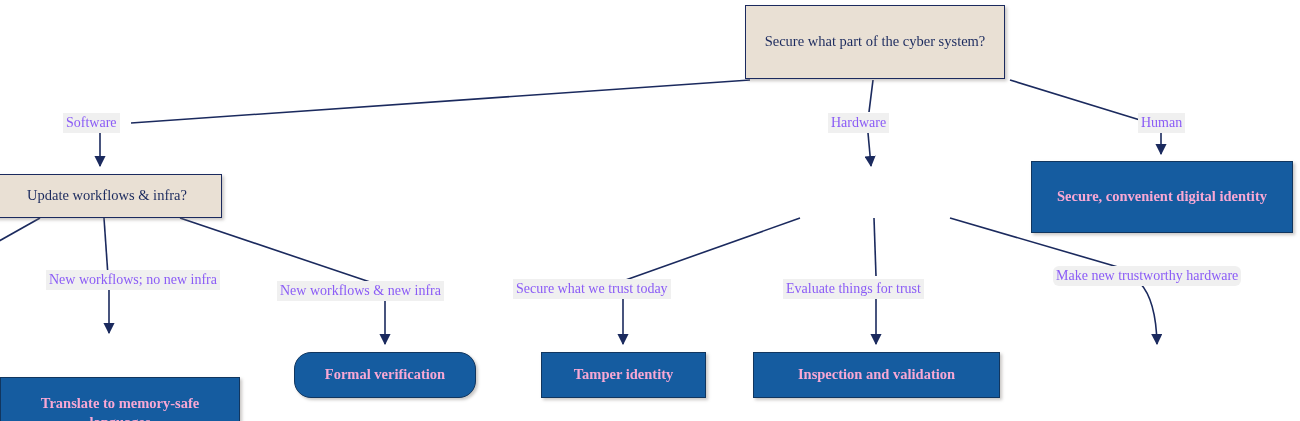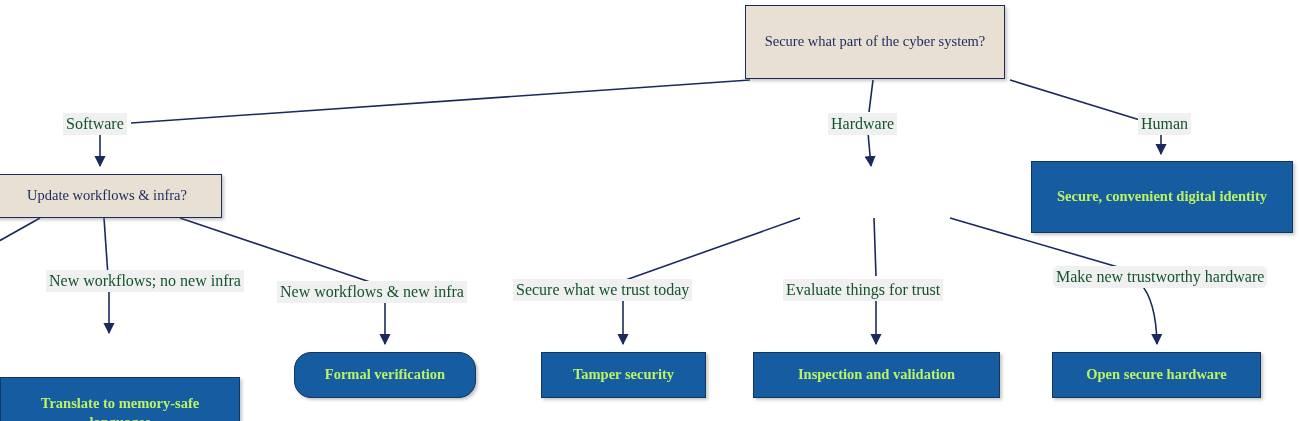--- a/index.html
+++ b/index.html
@@ -37,32 +37,32 @@
   }
   .node-decision {
     background: #e9e0d4;
     border: 1.6px solid #1b2a5e;
     color: #1b2a5e;
     font-size: 14.5px;
   }
   .node-leaf {
     background: #155ca0;
     border: 1.6px solid #11365f;
-    color: #bef264;
+    color: #f9a8d4;
     font-size: 14.5px;
     font-weight: 700;
   }
   .node-inner {
     padding: 0 12px;
   }
   .edge-label {
     position: absolute;
     background: #f0f0f0;
-    color: #14532d;
-    font-size: 16px;
+    color: #8b5cf6;
+    font-size: 14px;
     line-height: 1.25;
     padding: 1px 3px;
     white-space: nowrap;
     box-sizing: border-box;
   }
 </style>
 </head>
 <body>
 
 <div id="canvas">
@@ -119,30 +119,27 @@
 
   <div class="node node-leaf" style="left:0px; top:341px; width:240px; height:72px;margin-top:36px;">
     <span class="node-inner">Translate to memory-safe languages</span>
   </div>
 
   <div class="node node-leaf" style="left:294px; top:352px; width:182px; height:46px;border-radius:17px;">
     <span class="node-inner">Formal verification</span>
   </div>
 
   <div class="node node-leaf" style="left:541px; top:352px; width:165px; height:46px;">
-    <span class="node-inner">Tamper security</span>
+    <span class="node-inner">Tamper identity</span>
   </div>
 
   <div class="node node-leaf" style="left:753px; top:352px; width:247px; height:46px;">
     <span class="node-inner">Inspection and validation</span>
   </div>
 
-  <div class="node node-leaf" style="left:1052px; top:352px; width:209px; height:46px;">
-    <span class="node-inner">Open secure hardware</span>
-  </div>
 
   <div class="edge-label" style="left:63px; top:113px;">Software</div>
 
   <div class="edge-label" style="left:828px; top:113px;">Hardware</div>
 
   <div class="edge-label" style="left:1138px; top:113px;">Human</div>
 
   <div class="edge-label" style="left:14px; top:270px;margin-left:32px;">New workflows; no new infra</div>
 
   <div class="edge-label" style="left:277px; top:281px;">New workflows &amp; new infra</div>

